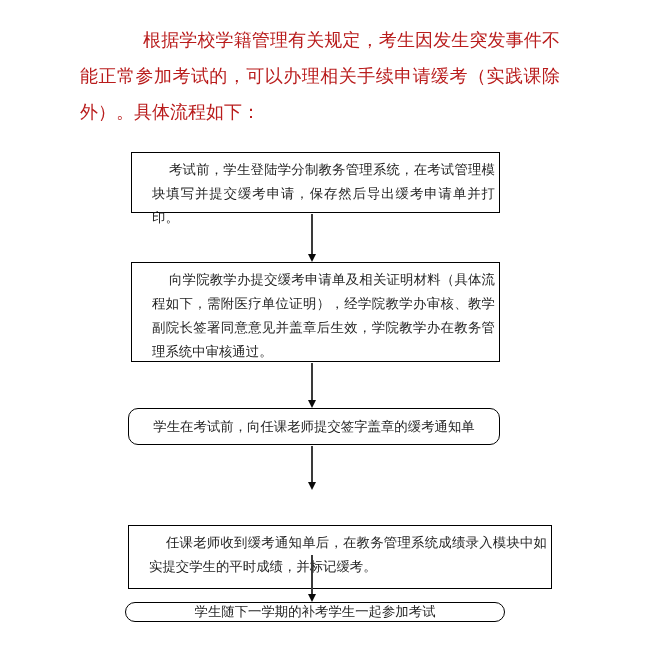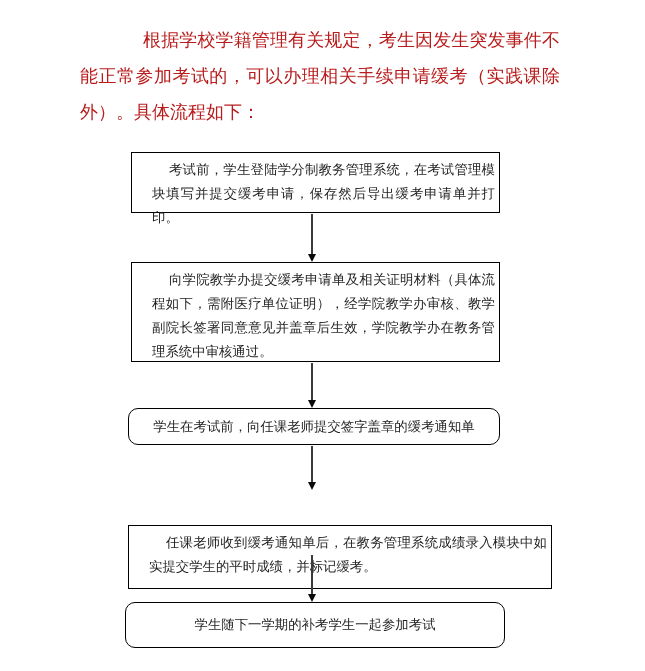--- a/index.html
+++ b/index.html
@@ -47,21 +47,21 @@
     align-items: center;
     justify-content: center;
     text-align: center;
     padding: 0 4px;
     border-radius: 10px;
   }
   .box1 { left: 131px; top: 152px; width: 369px; height: 61px; }
   .box2 { left: 131px; top: 262px; width: 369px; height: 100px; padding-top: 6px; }
   .box3 { left: 128px; top: 408px; width: 372px; height: 37px; }
   .box4 { left: 128px; top: 490px; width: 424px; height: 64px; padding-top: 7px; margin-top: 35px; }
-  .box5 { left: 125px; top: 602px; width: 380px; height: 46px; }
+  .box5 { left: 125px; top: 602px; width: 380px; height: 20px; }
   .flow-arrow { position: absolute; width: 10px; }
   .a1 { left: 307px; top: 214px; height: 48px; }
   .a2 { left: 307px; top: 363px; height: 45px; }
   .a3 { left: 307px; top: 446px; height: 44px; }
   .a4 { left: 307px; top: 555px; height: 47px; }
   .arrow-shaft {
     position: absolute;
     left: 4px; top: 0;
     width: 1.5px; height: calc(100% - 3px);
     background: #3a3a3a;

